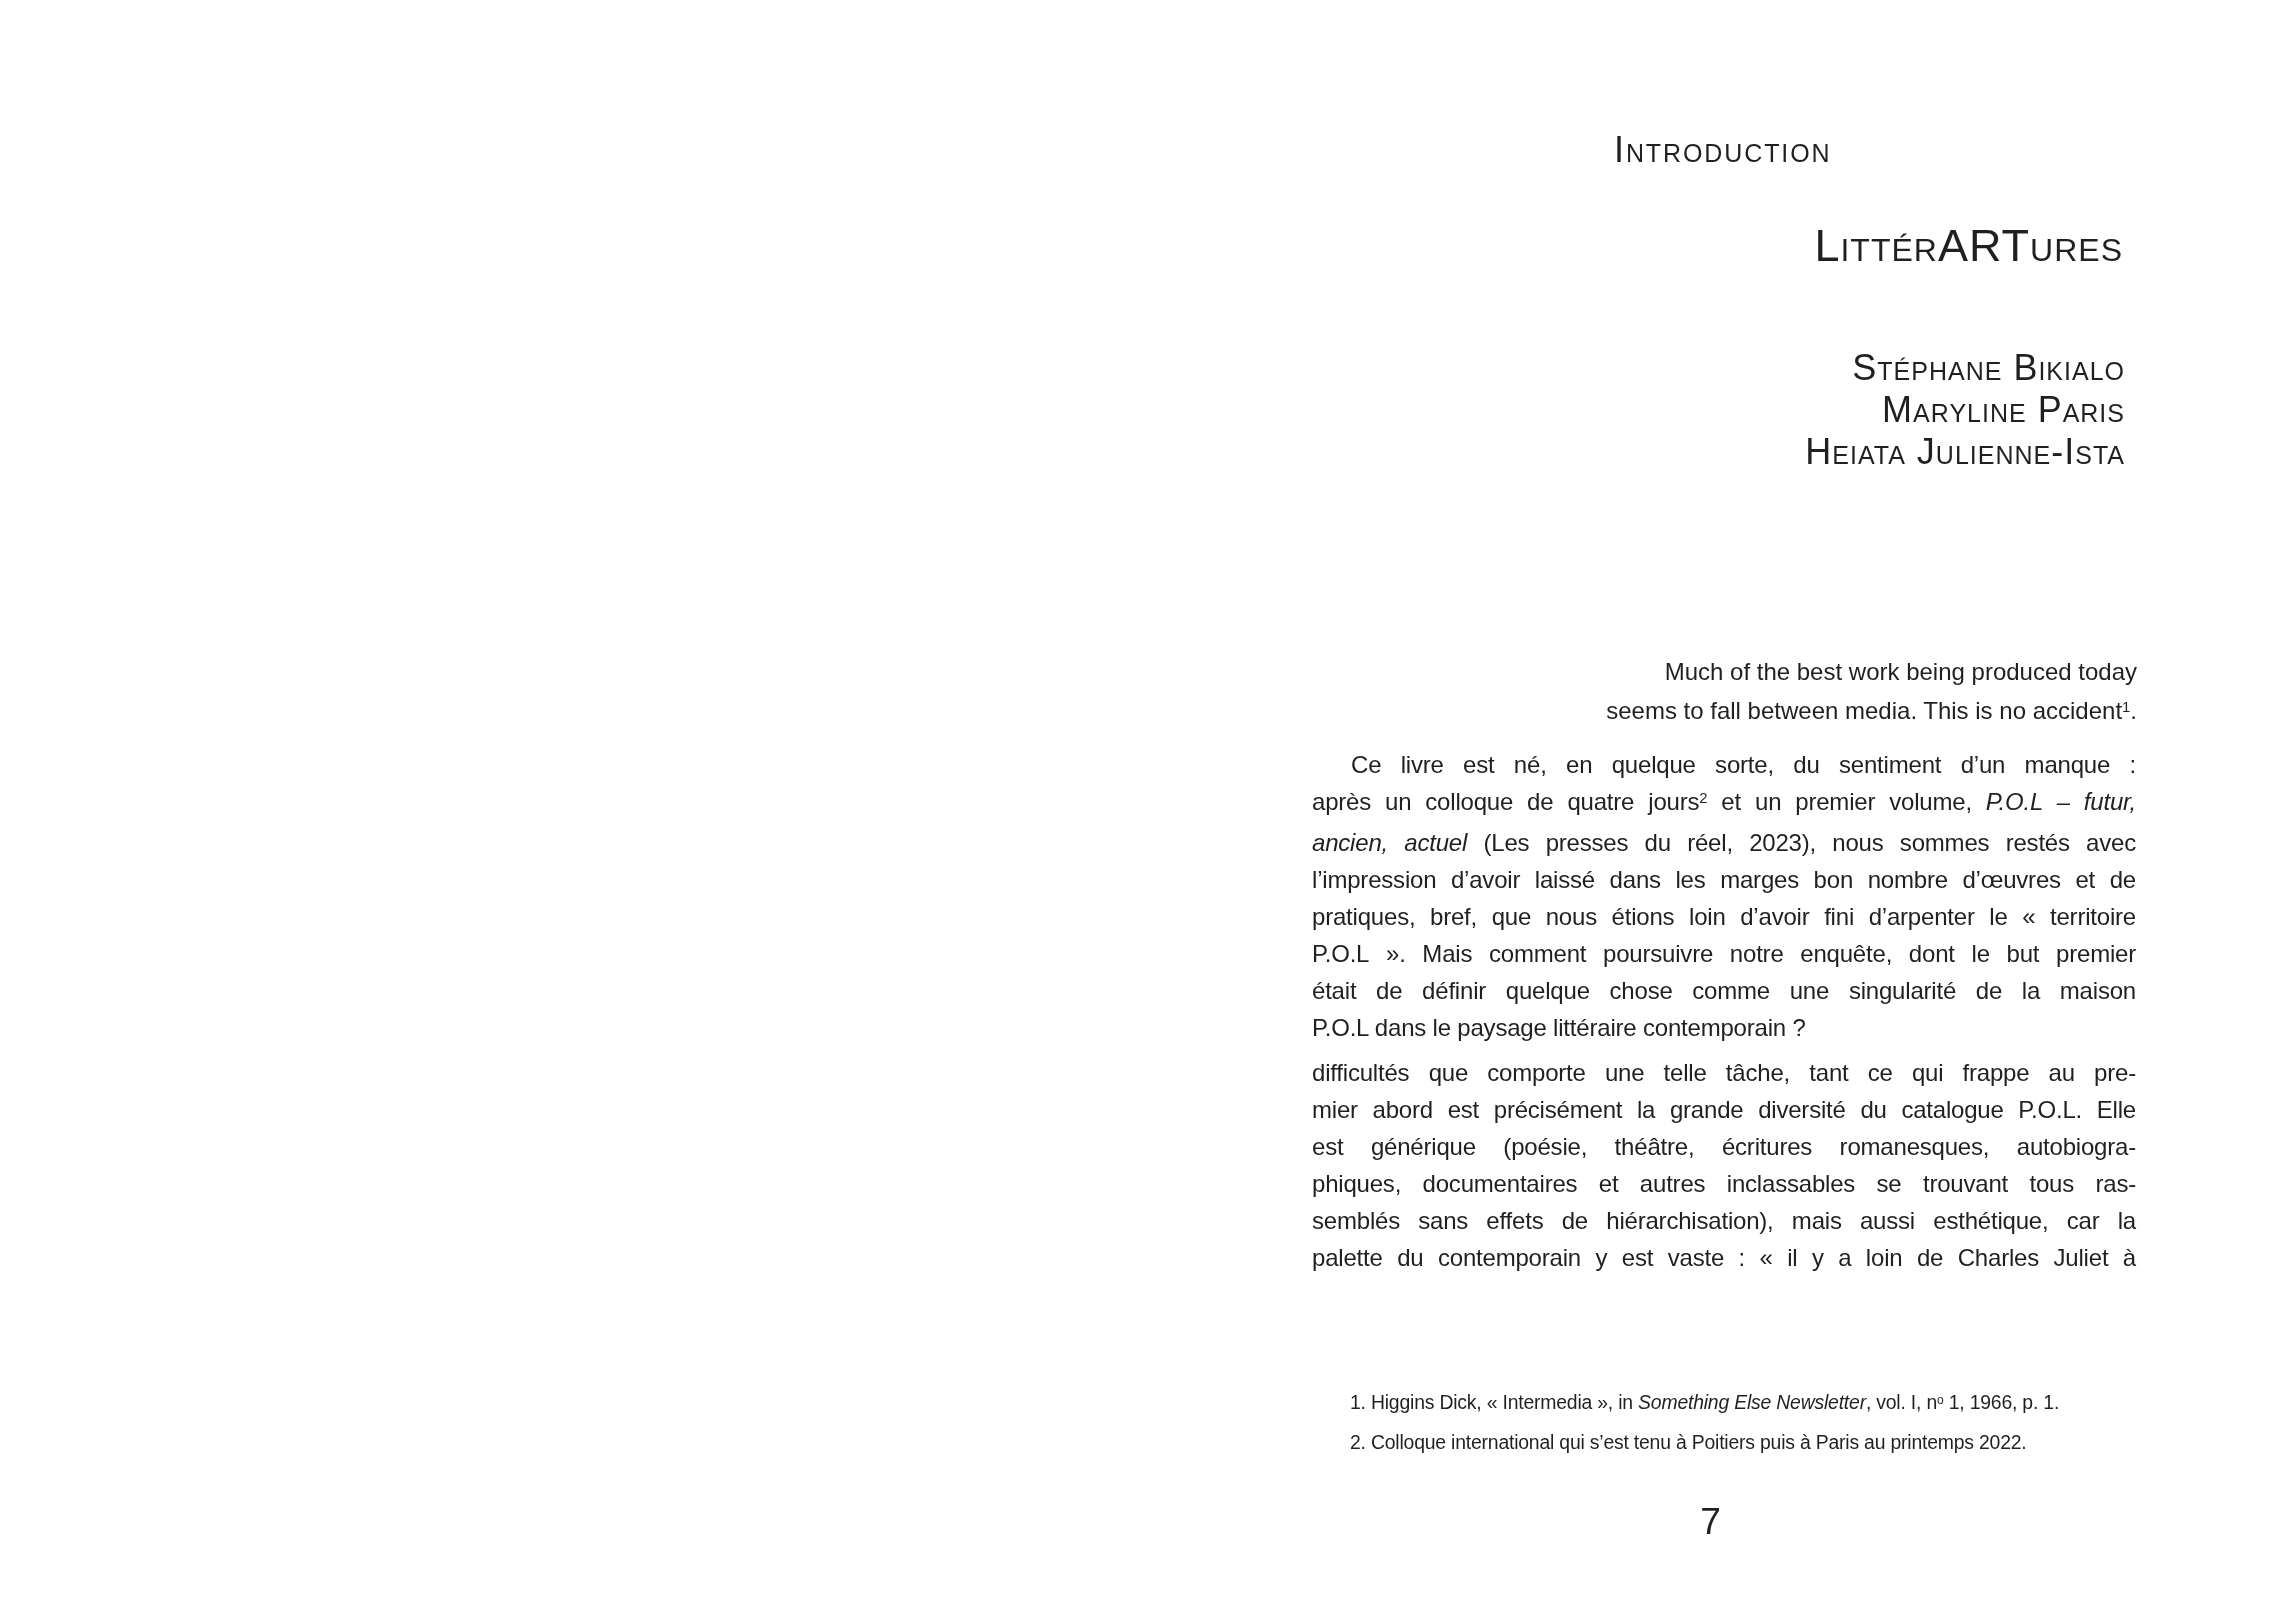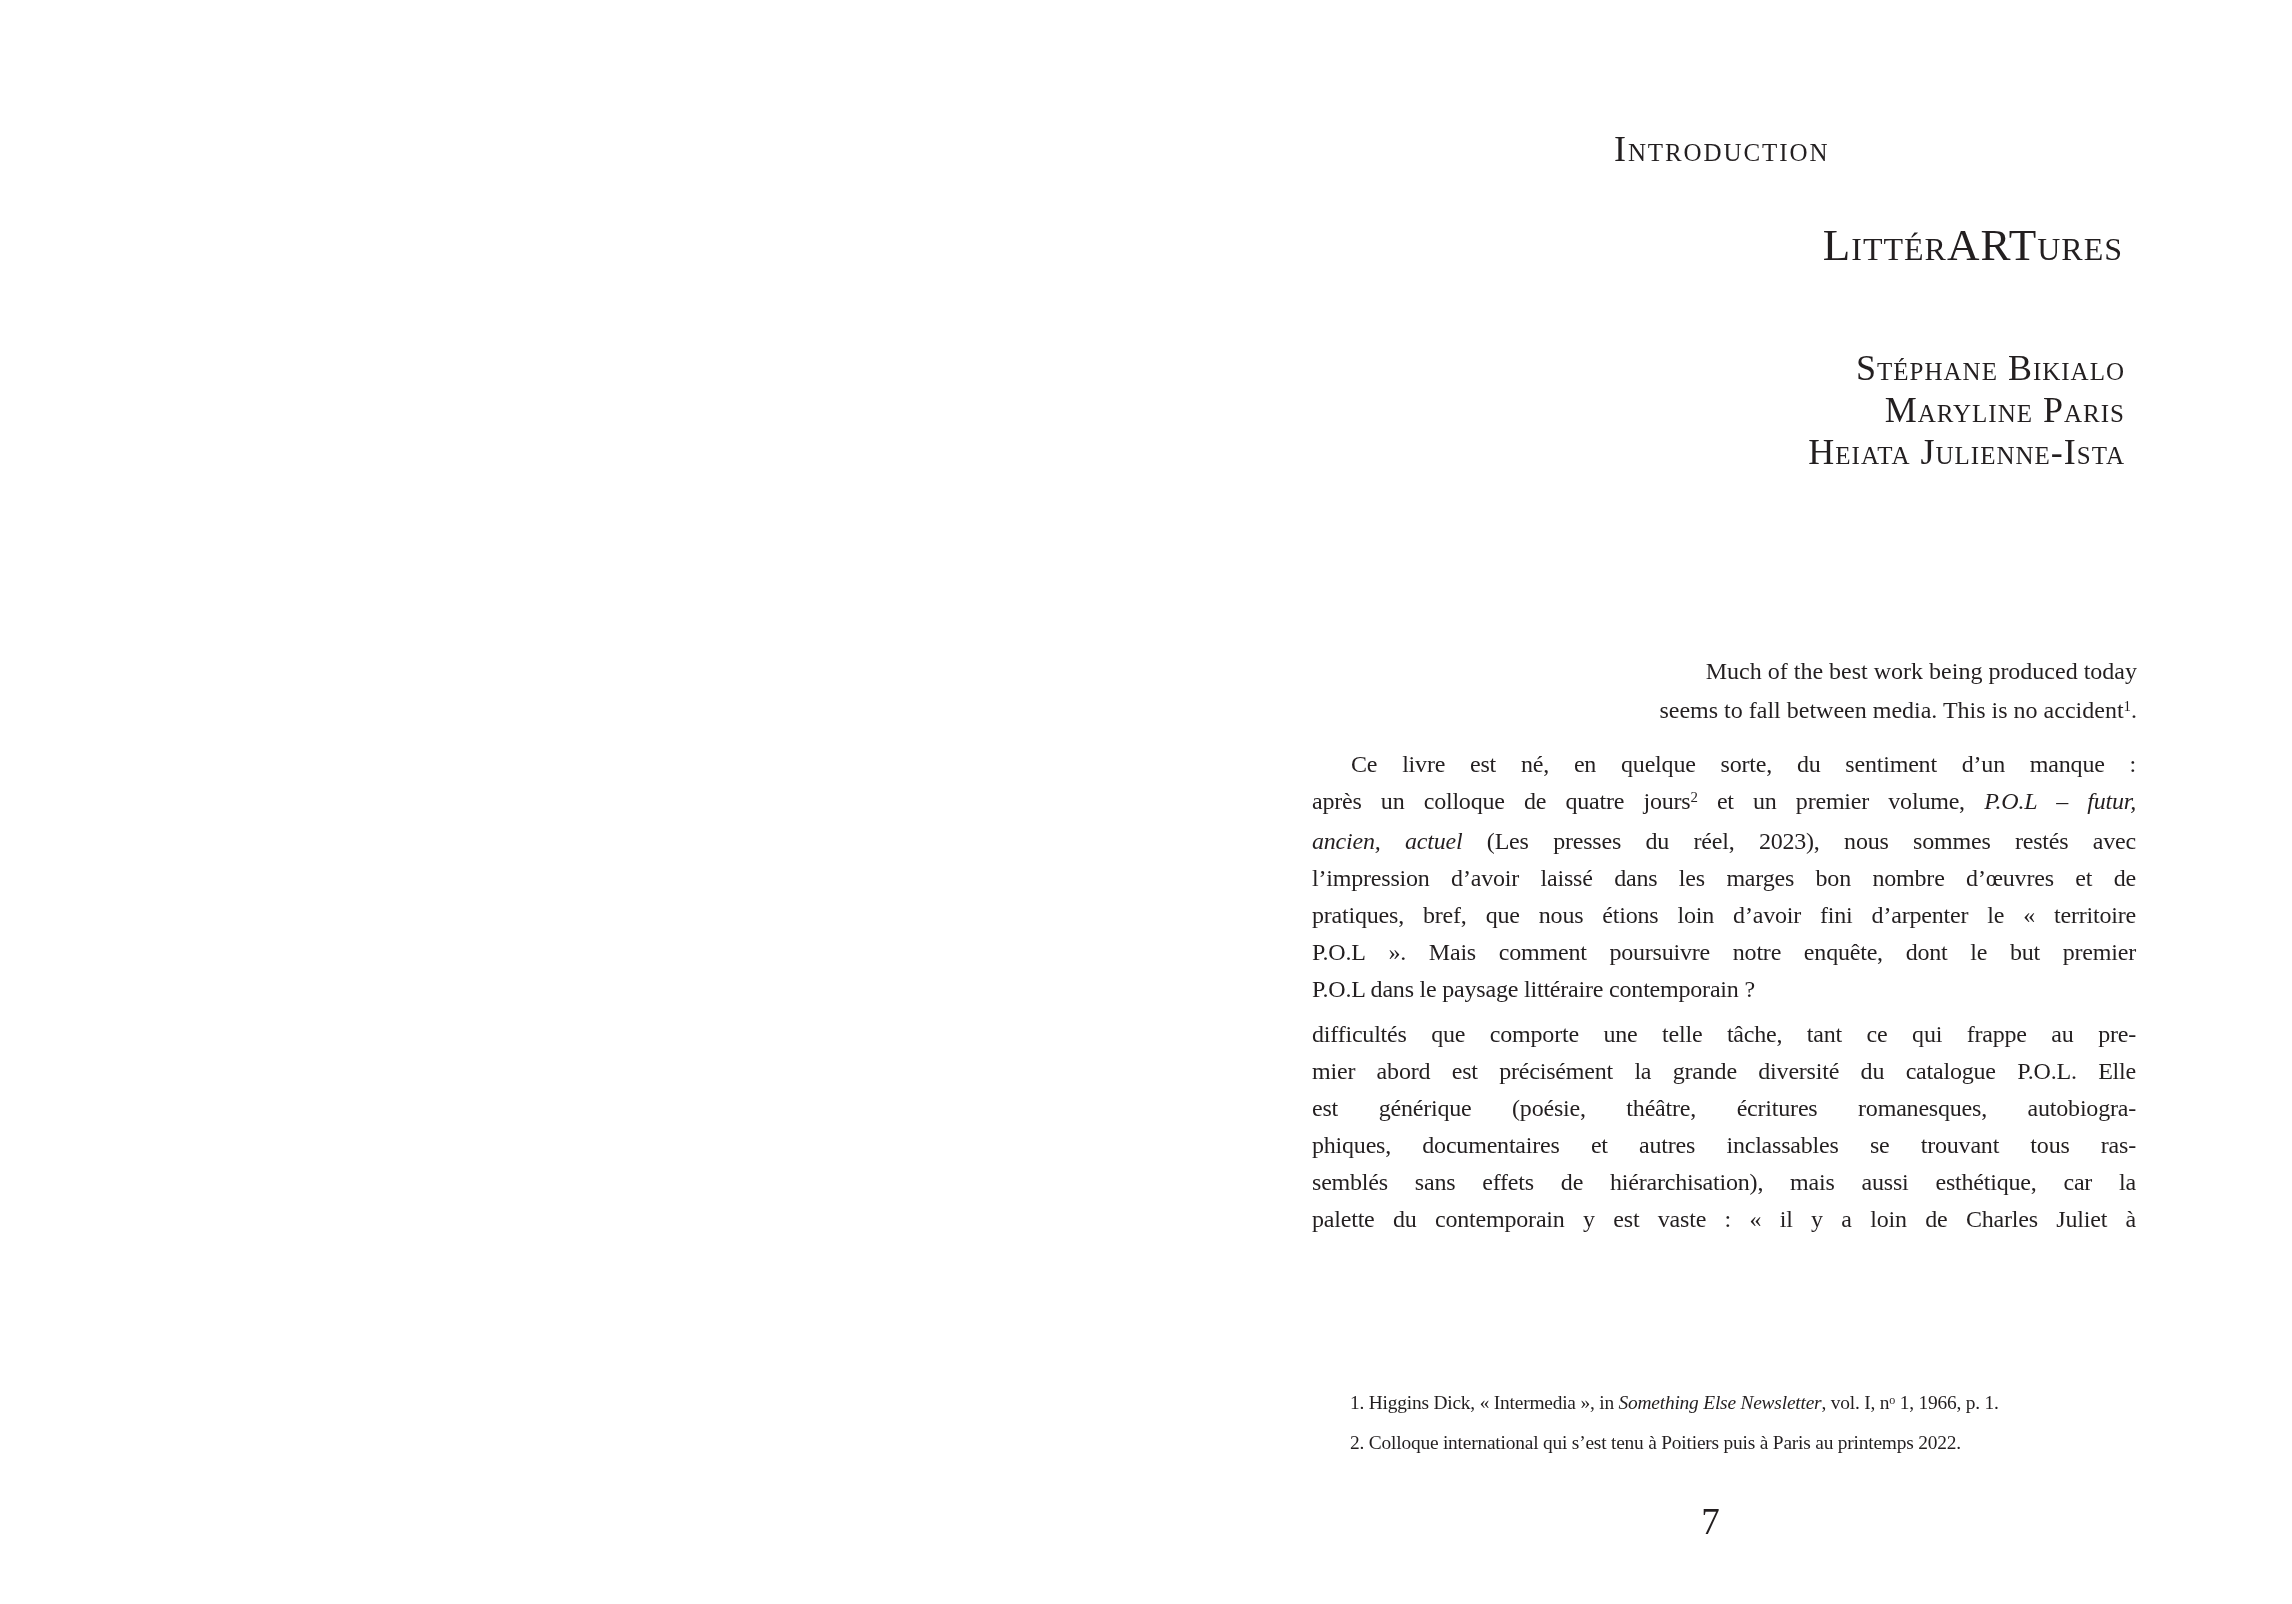--- a/index.html
+++ b/index.html
@@ -1,20 +1,20 @@
 <!DOCTYPE html>
 <html><head>
 <meta charset="utf-8">
 <style>
   html,body{margin:0;padding:0;background:#888;}
   #page{
     position:relative;
     width:2292px;height:1604px;
     background:#ffffff;
-    font-family:Liberation Serif, serif;
+    font-family:Liberation Sans, sans-serif;
     color:#231f20;
     overflow:hidden;
   }
   
   #intro-heading{
     position:absolute;left:1614px;top:130px;
     font-size:36px;line-height:39px;
     font-variant:small-caps;letter-spacing:1.9px;
   }
   #book-title{
@@ -81,20 +81,21 @@
     </div>
 
   <div id="body-text">
     <div class="para">
         <div class="tline indent"><span>Ce livre est né, en quelque sorte, du sentiment d’un manque&nbsp;:</span></div>
         <div class="tline"><span>après un colloque de quatre jours</span><span class="sup">2</span><span> et un premier volume, </span><span class="it">P.O.L – futur,</span></div>
         <div class="tline"><span class="it">ancien, actuel</span><span> (Les presses du réel, 2023), nous sommes restés avec</span></div>
         <div class="tline"><span>l’impression d’avoir laissé dans les marges bon nombre d’œuvres et de</span></div>
         <div class="tline"><span>pratiques, bref, que nous étions loin d’avoir fini d’arpenter le «&nbsp;territoire</span></div>
         <div class="tline"><span>P.O.L&nbsp;». Mais comment poursuivre notre enquête, dont le but premier</span></div>
+        <div class="tline"><span>était de définir quelque chose comme une singularité de la maison</span></div>
         <div class="tline endline"><span>P.O.L dans le paysage littéraire contemporain&nbsp;?</span></div>
       </div>
     <div class="para">
         <div class="tline"><span>difficultés que comporte une telle tâche, tant ce qui frappe au pre-</span></div>
         <div class="tline"><span>mier abord est précisément la grande diversité du catalogue P.O.L. Elle</span></div>
         <div class="tline"><span>est générique (poésie, théâtre, écritures romanesques, autobiogra-</span></div>
         <div class="tline"><span>phiques, documentaires et autres inclassables se trouvant tous ras-</span></div>
         <div class="tline"><span>semblés sans effets de hiérarchisation), mais aussi esthétique, car la</span></div>
         <div class="tline"><span>palette du contemporain y est vaste&nbsp;: «&nbsp;il y a loin de Charles Juliet à</span></div>
       </div>

